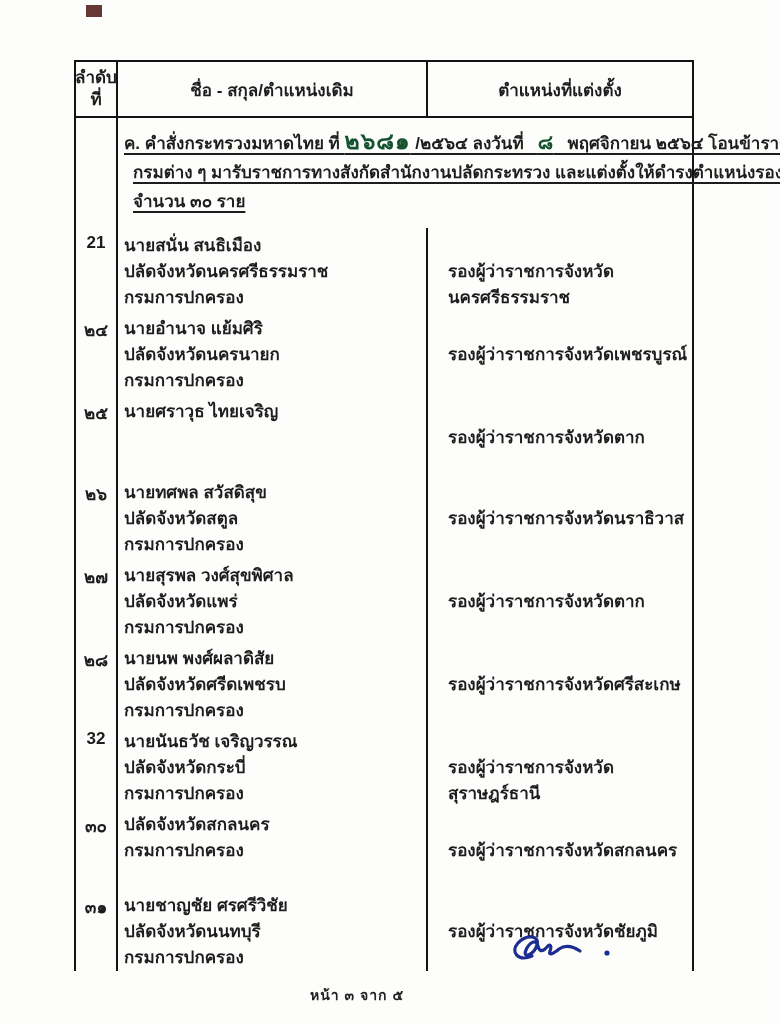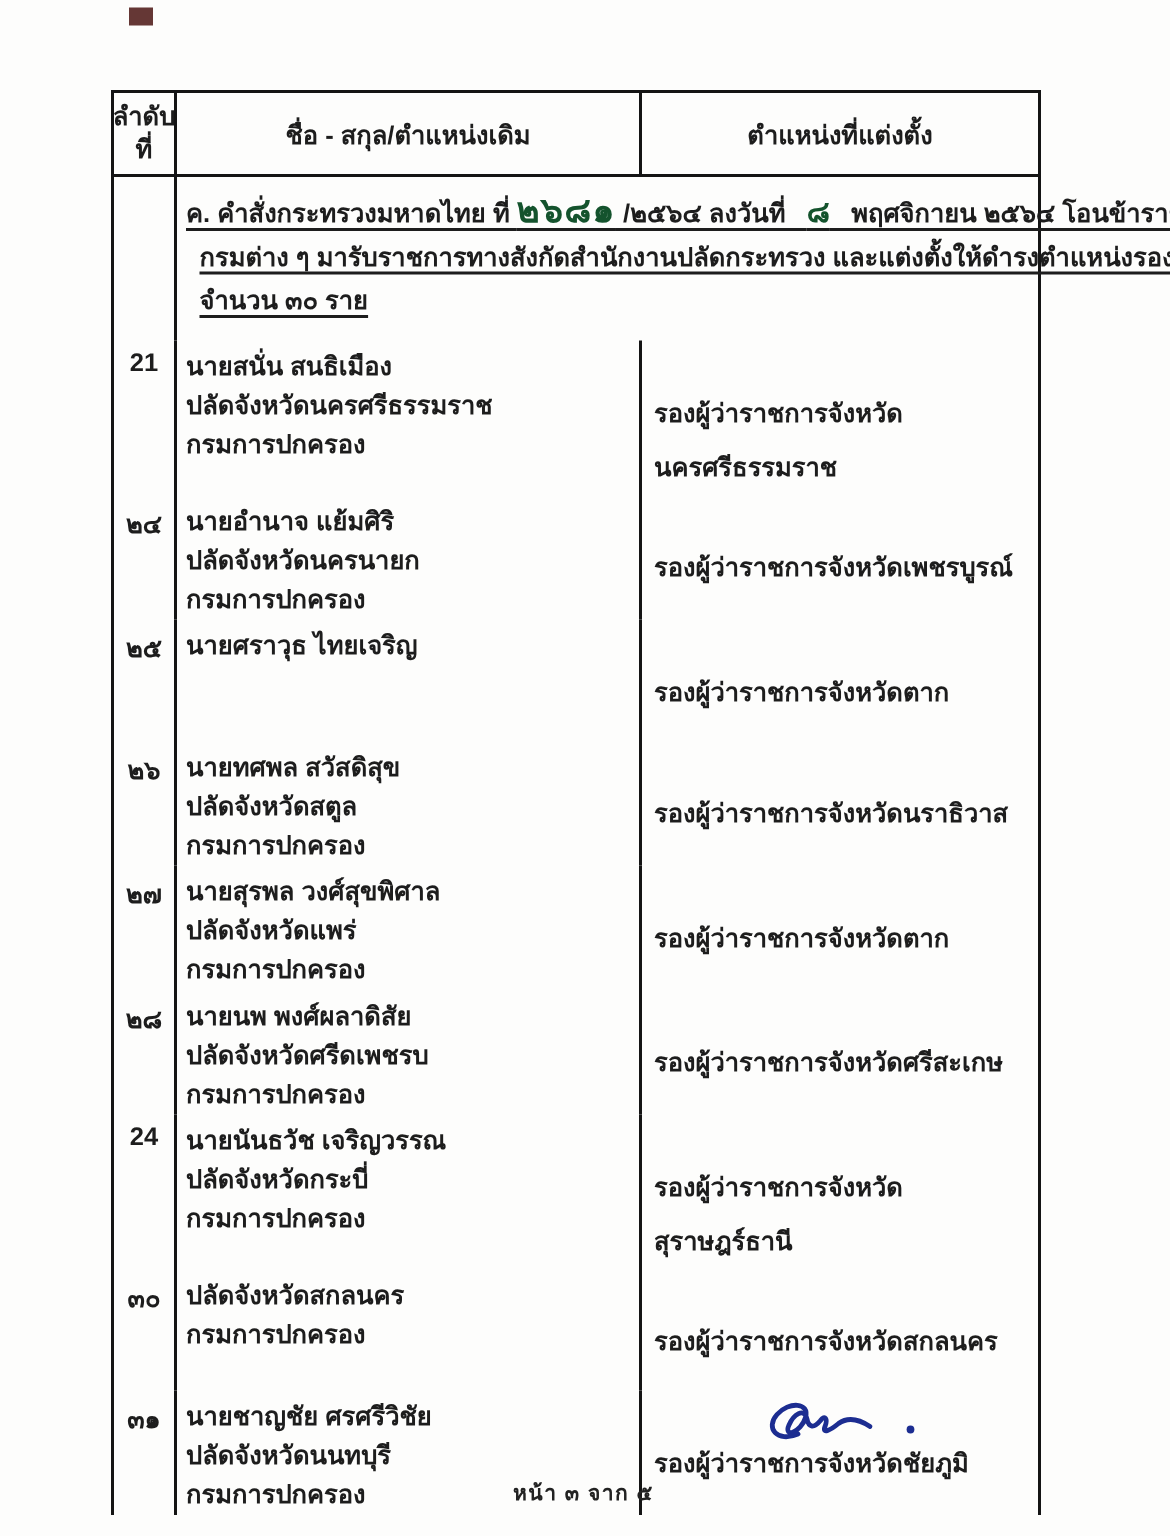--- a/index.html
+++ b/index.html
@@ -40,27 +40,27 @@
   .hand{
     color:#14532d;font-size:23px;letter-spacing:1px;
     font-family:"DejaVu Serif","Liberation Serif",serif;
   }
   .hand-sm{font-size:20px;letter-spacing:0;}
   
   .data-row{min-height:81px;}
   .data-row .c-no{padding-top:5px;text-align:center;}
   .cell-name{padding:5px 4px 0 6px;line-height:26px;}
   .cell-name div{min-height:26px;}
-  .cell-pos{padding:5px 4px 0 8px;line-height:36px;}
+  .cell-pos{padding:5px 4px 0 20px;line-height:26px;}
   .pos-text{padding-top:26px;display:block;}
   
   .signature{position:absolute;left:498px;top:920px;width:130px;height:54px;}
   .page-footer{
     position:absolute;left:0;top:984px;width:714px;text-align:center;
-    font-size:14px;font-weight:bold;color:#222;letter-spacing:1px;padding-left:32px;
+    font-size:14px;font-weight:bold;color:#222;letter-spacing:1px;
   }
 </style>
 </head>
 <body>
 
 <div class="page">
 
   <div class="scan-mark"></div>
 
   <div class="doc-table">
@@ -159,21 +159,21 @@
       <div>นายนพ พงศ์ผลาดิสัย</div>
       <div>ปลัดจังหวัดศรีดเพชรบ</div>
       <div>กรมการปกครอง</div>
     </div>
     <div class="c-pos cell-pos">
       <span class="pos-text">รองผู้ว่าราชการจังหวัดศรีสะเกษ</span>
     </div>
   </div>
 
   <div class="t-row data-row">
-    <div class="c-no">24</div>
+    <div class="c-no">32</div>
     <div class="c-name cell-name">
       <div>นายนันธวัช เจริญวรรณ</div>
       <div>ปลัดจังหวัดกระบี่</div>
       <div>กรมการปกครอง</div>
     </div>
     <div class="c-pos cell-pos">
       <span class="pos-text">รองผู้ว่าราชการจังหวัดสุราษฎร์ธานี</span>
     </div>
   </div>
 

